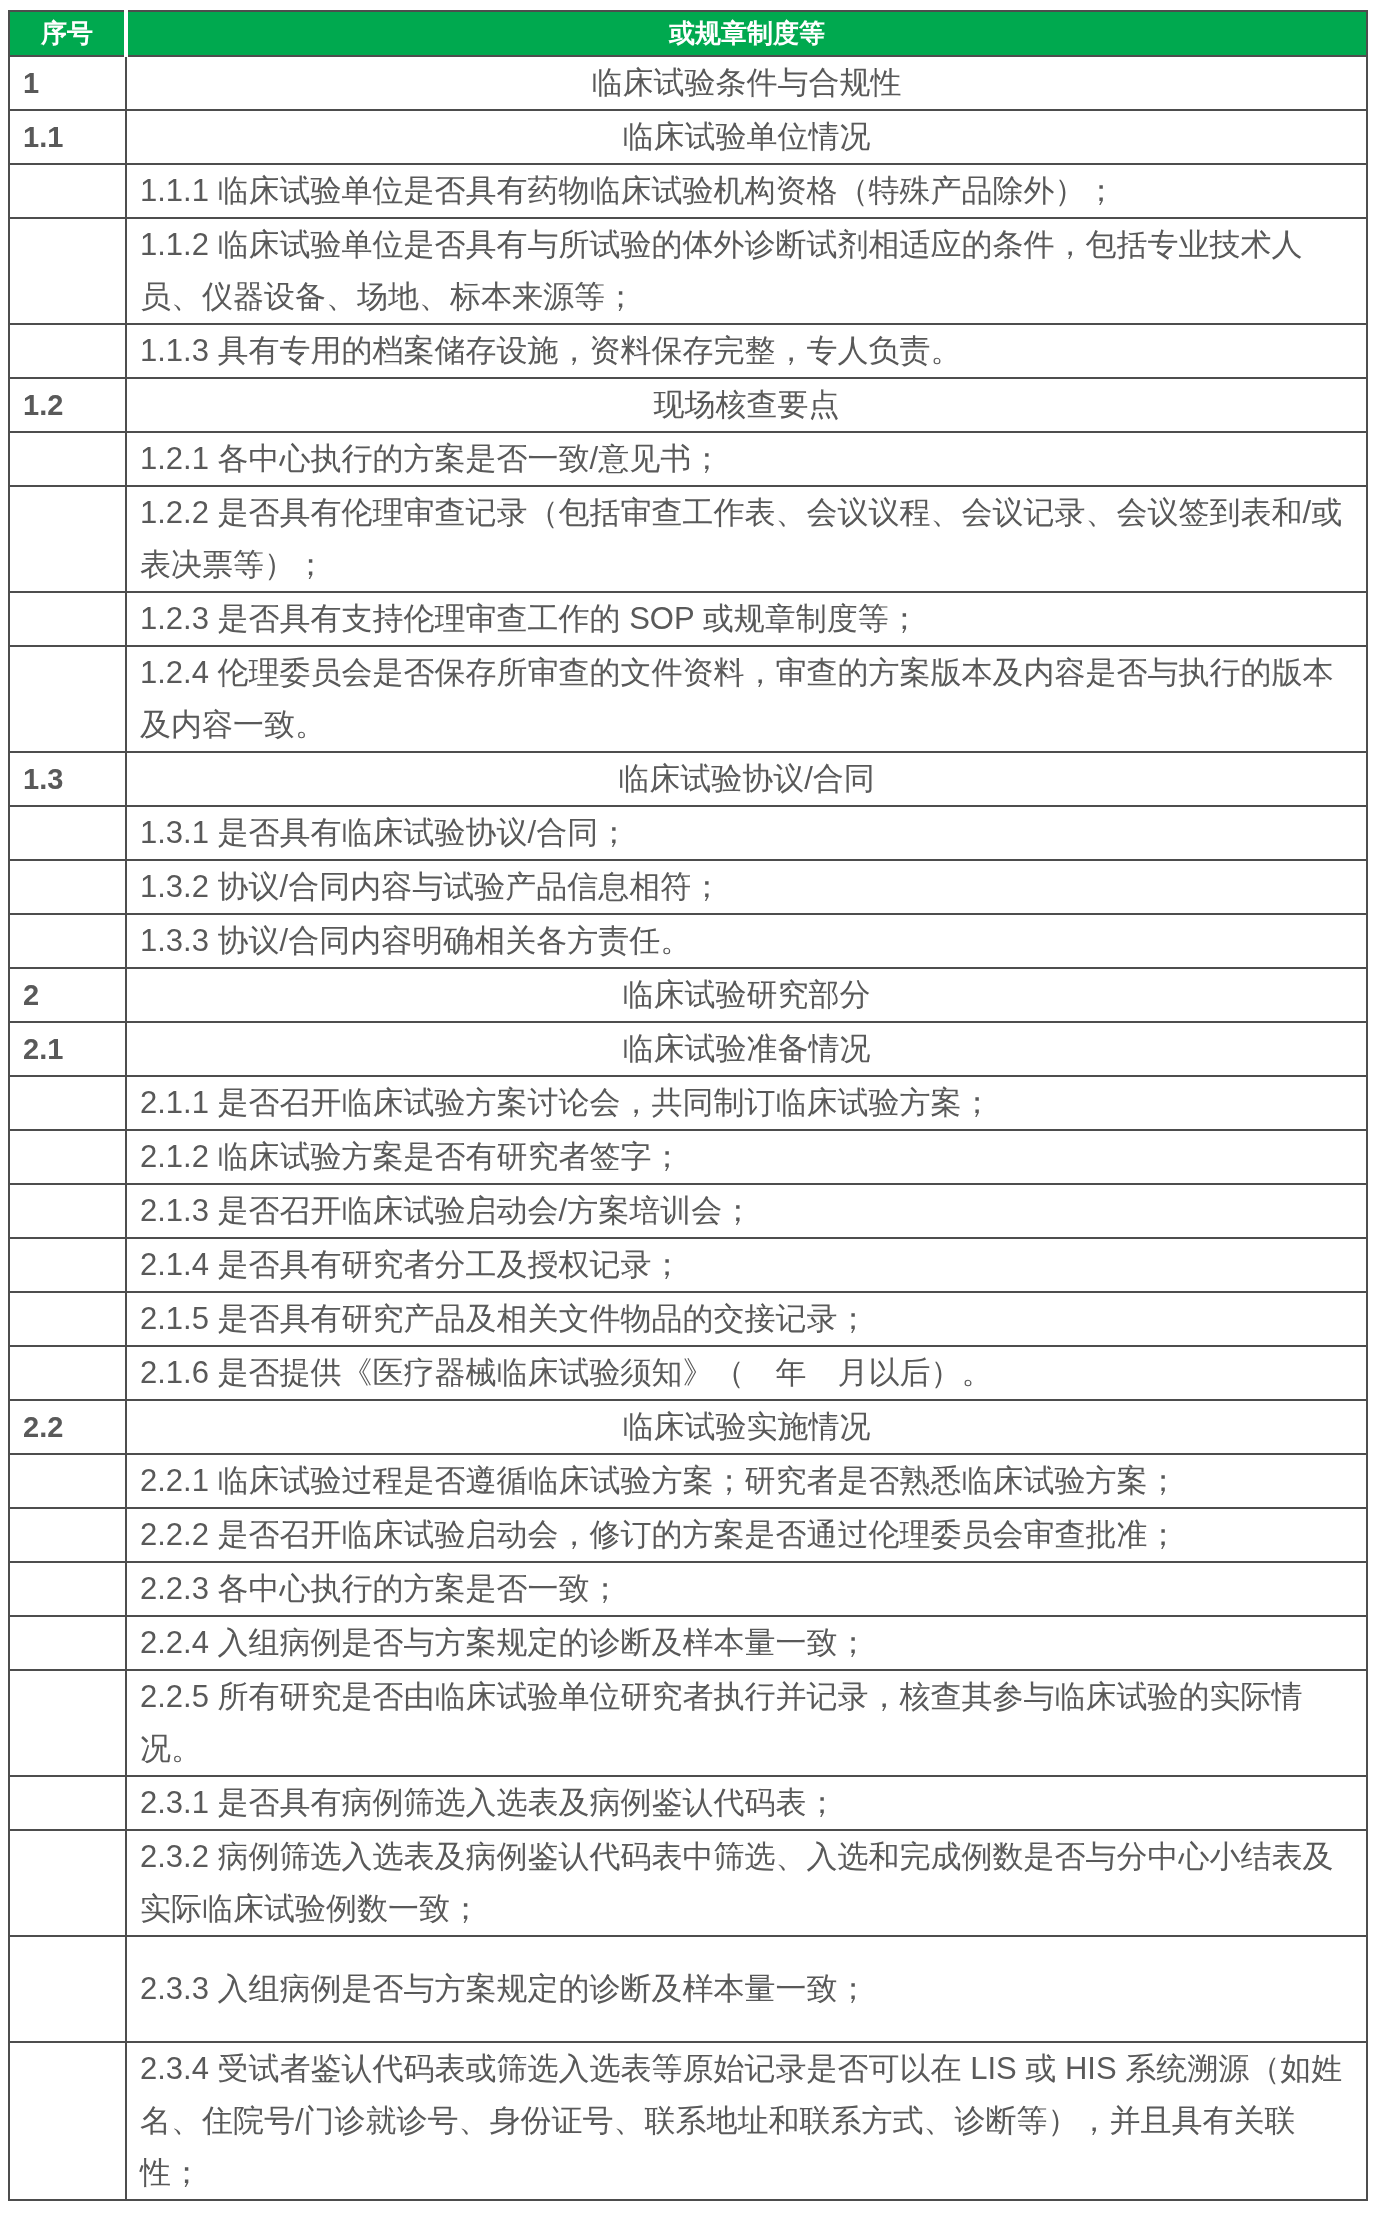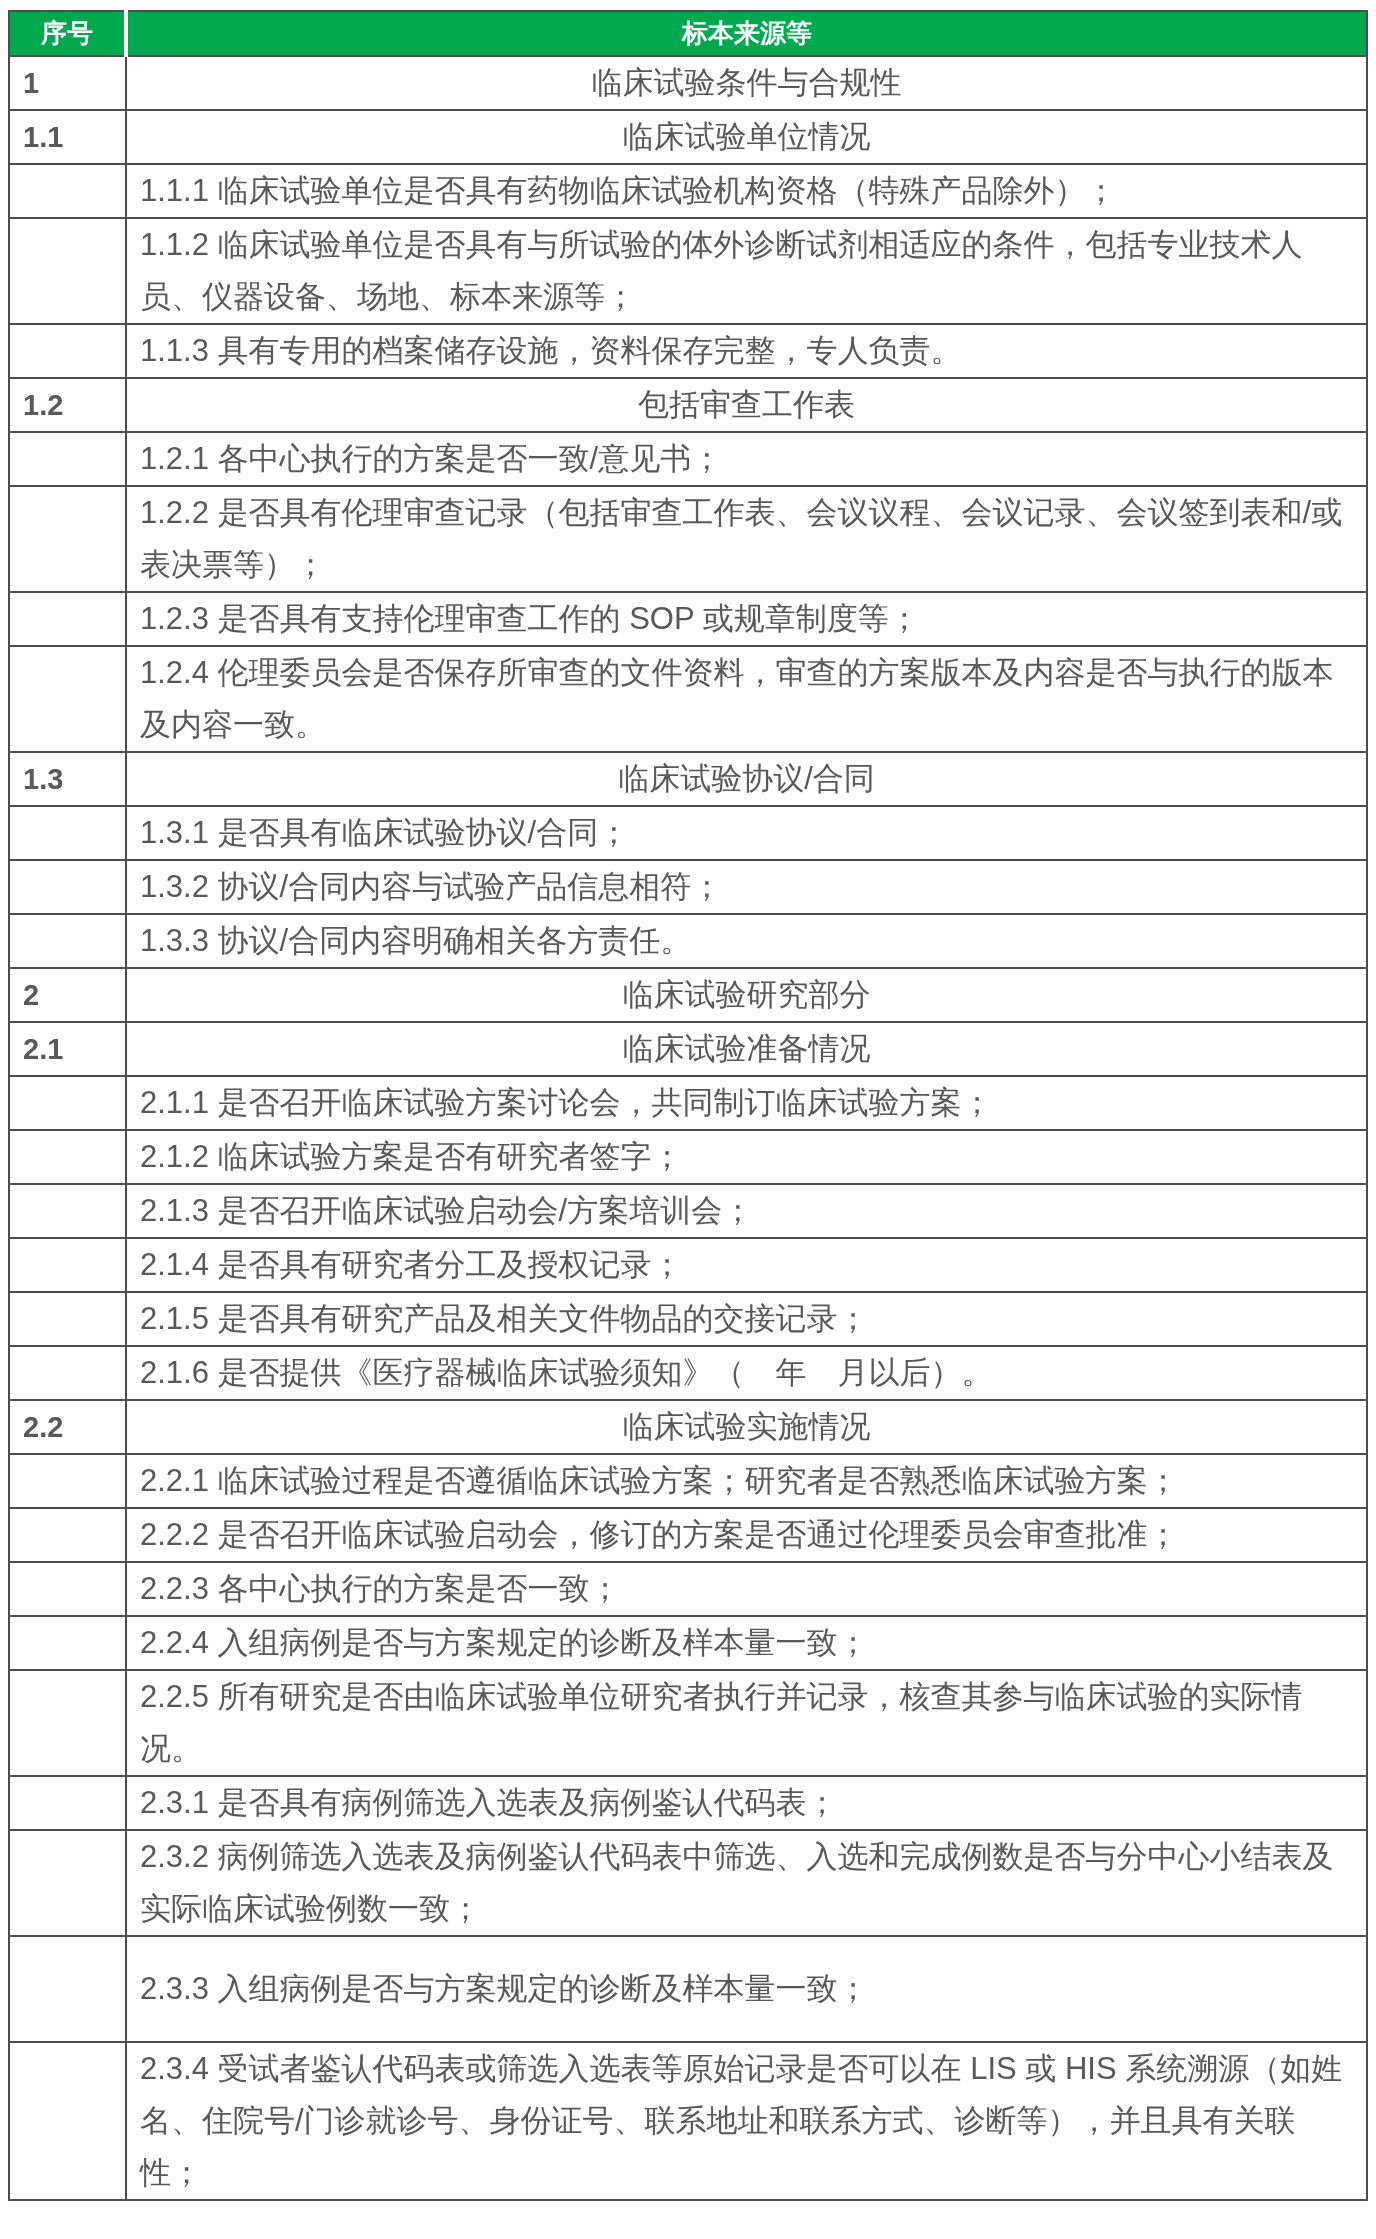--- a/index.html
+++ b/index.html
@@ -62,21 +62,21 @@
 
 <div class="page">
   <table class="checklist">
     <colgroup>
       <col class="col-no">
       <col>
     </colgroup>
     <thead>
       <tr>
         <th class="no-col">序号</th>
-        <th>标本来源等</th>
+        <th>或规章制度等</th>
       </tr>
     </thead>
     <tbody>
         <tr class="section">
           <td class="no">1</td>
           <td class="content">临床试验条件与合规性</td>
         </tr>
         <tr class="section">
           <td class="no">1.1</td>
           <td class="content">临床试验单位情况</td>
@@ -88,21 +88,21 @@
         <tr>
           <td class="no"></td>
           <td class="content">1.1.2 临床试验单位是否具有与所试验的体外诊断试剂相适应的条件，包括专业技术人员、仪器设备、场地、标本来源等；</td>
         </tr>
         <tr>
           <td class="no"></td>
           <td class="content">1.1.3 具有专用的档案储存设施，资料保存完整，专人负责。</td>
         </tr>
         <tr class="section">
           <td class="no">1.2</td>
-          <td class="content">包括审查工作表</td>
+          <td class="content">现场核查要点</td>
         </tr>
         <tr>
           <td class="no"></td>
           <td class="content">1.2.1 各中心执行的方案是否一致/意见书；</td>
         </tr>
         <tr>
           <td class="no"></td>
           <td class="content">1.2.2 是否具有伦理审查记录（包括审查工作表、会议议程、会议记录、会议签到表和/或表决票等）；</td>
         </tr>
         <tr>

